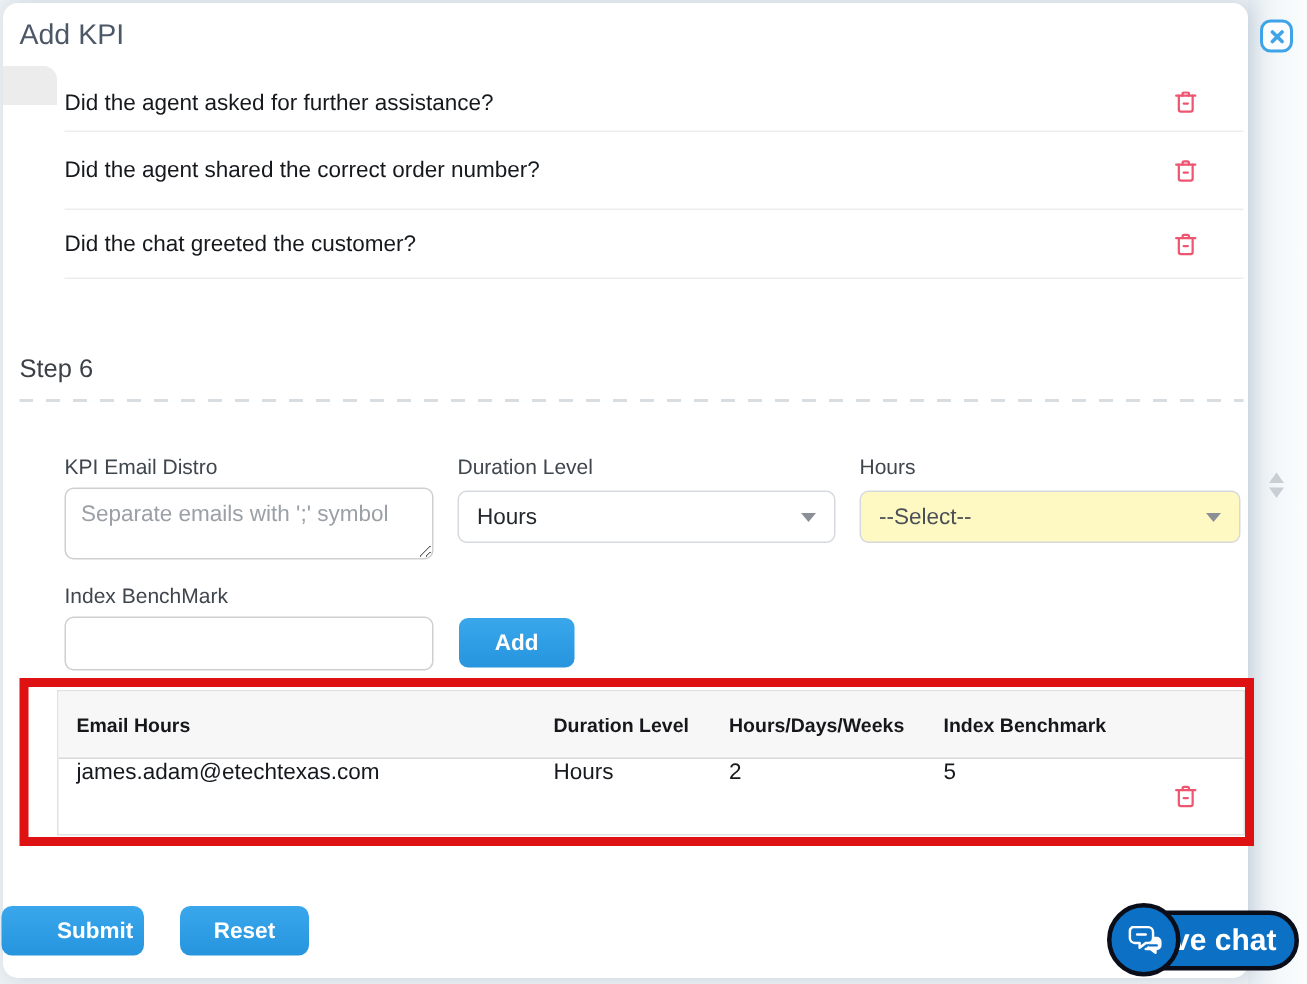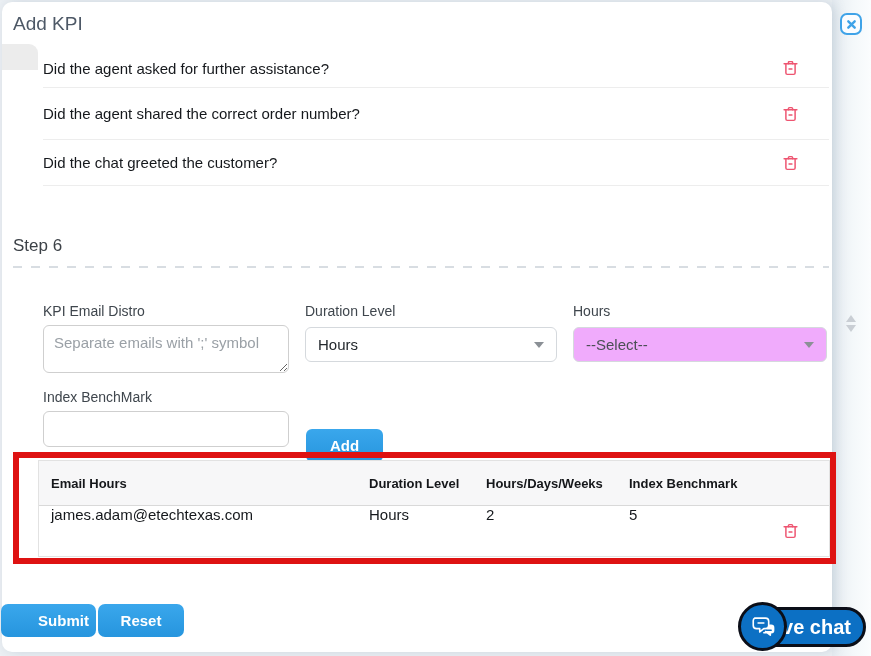--- a/index.html
+++ b/index.html
@@ -39,49 +39,49 @@
 
   
   .field-label{position:absolute;font-size:14px;color:#3f464d;}
   .email-textarea{position:absolute;left:41px;top:323px;width:246px;height:48px;box-sizing:border-box;
     border:1px solid #cfcfcf;border-radius:6px;padding:8px 10px;font-family:"Liberation Sans",sans-serif;
     font-size:15px;color:#222;}
   .email-textarea::placeholder{color:#9aa0a6;}
   .fake-select{position:absolute;box-sizing:border-box;height:35px;border:1px solid #d5d9dd;border-radius:6px;
     display:flex;align-items:center;padding:0 12px;font-size:15px;cursor:pointer;}
   .sel-duration{left:303px;top:325px;width:252px;background:#fff;color:#23282d;}
-  .sel-hours{left:571px;top:325px;width:254px;background:#f0abfc;color:#4a4f55;}
+  .sel-hours{left:571px;top:325px;width:254px;background:#fef9c3;color:#4a4f55;}
   .sel-text{flex:1;}
   .caret{width:0;height:0;border-left:5px solid transparent;border-right:5px solid transparent;
     border-top:6px solid #8b9096;}
   .benchmark-input{position:absolute;left:41px;top:409px;width:246px;height:36px;box-sizing:border-box;
     border:1px solid #cfcfcf;border-radius:6px;padding:0 10px;font-family:"Liberation Sans",sans-serif;
     font-size:15px;color:#222;}
   .btn-blue{background:linear-gradient(#3aa7ec,#2695de);color:#fff;border:none;border-radius:6px;
     font-family:"Liberation Sans",sans-serif;font-weight:bold;font-size:15px;cursor:pointer;}
-  .add-btn{position:absolute;left:304px;top:410px;width:77px;height:33px;margin-top:17px;}
+  .add-btn{position:absolute;left:304px;top:410px;width:77px;height:33px;}
 
   
   .kpi-table{position:absolute;left:36px;top:458px;width:792px;box-sizing:border-box;
     border:1px solid #e2e2e2;background:#fff;}
   .t-head{display:flex;align-items:center;height:44px;background:#f7f7f8;border-bottom:1px solid #d9d9d9;
     font-size:13px;font-weight:bold;color:#15171a;}
   .t-row{display:flex;height:50px;font-size:15px;color:#15181c;}
   .c1{width:330px;padding-left:12px;box-sizing:border-box;}
   .c2{width:117px;}
   .c3{width:143px;}
   .c4{width:145px;}
   .c5{flex:1;display:flex;justify-content:flex-start;padding-left:8px;}
   .t-row .trash-btn{margin-right:0;}
 
   .red-annotation{position:absolute;left:13px;top:452px;width:823px;height:112px;box-sizing:border-box;
     border:6px solid #de1212;pointer-events:none;}
 
   .submit-btn{position:absolute;left:1px;top:604px;width:95px;height:33px;border-radius:7px;padding-left:36px;}
-  .reset-btn{position:absolute;left:98px;top:604px;width:86px;height:33px;border-radius:7px;}
+  .reset-btn{position:absolute;left:120px;top:604px;width:86px;height:33px;border-radius:7px;}
 
   
   .livechat{position:absolute;left:738px;top:602px;width:128px;height:50px;cursor:pointer;background:none;border:none;padding:0;}
   .lc-pill{position:absolute;left:16px;top:5px;width:112px;height:40px;box-sizing:border-box;
     background:#0c70c4;border:3px solid #0b0e18;border-radius:21px;display:flex;align-items:center;
     justify-content:flex-end;padding-right:12px;}
   .lc-label{color:#fff;font-weight:bold;font-size:20px;font-family:"Liberation Sans",sans-serif;}
   .lc-circle{position:absolute;left:0;top:0;width:49px;height:49px;box-sizing:border-box;background:#0c70c4;
     border:3px solid #0b0e18;border-radius:50%;display:flex;align-items:center;justify-content:center;}
 </style>

